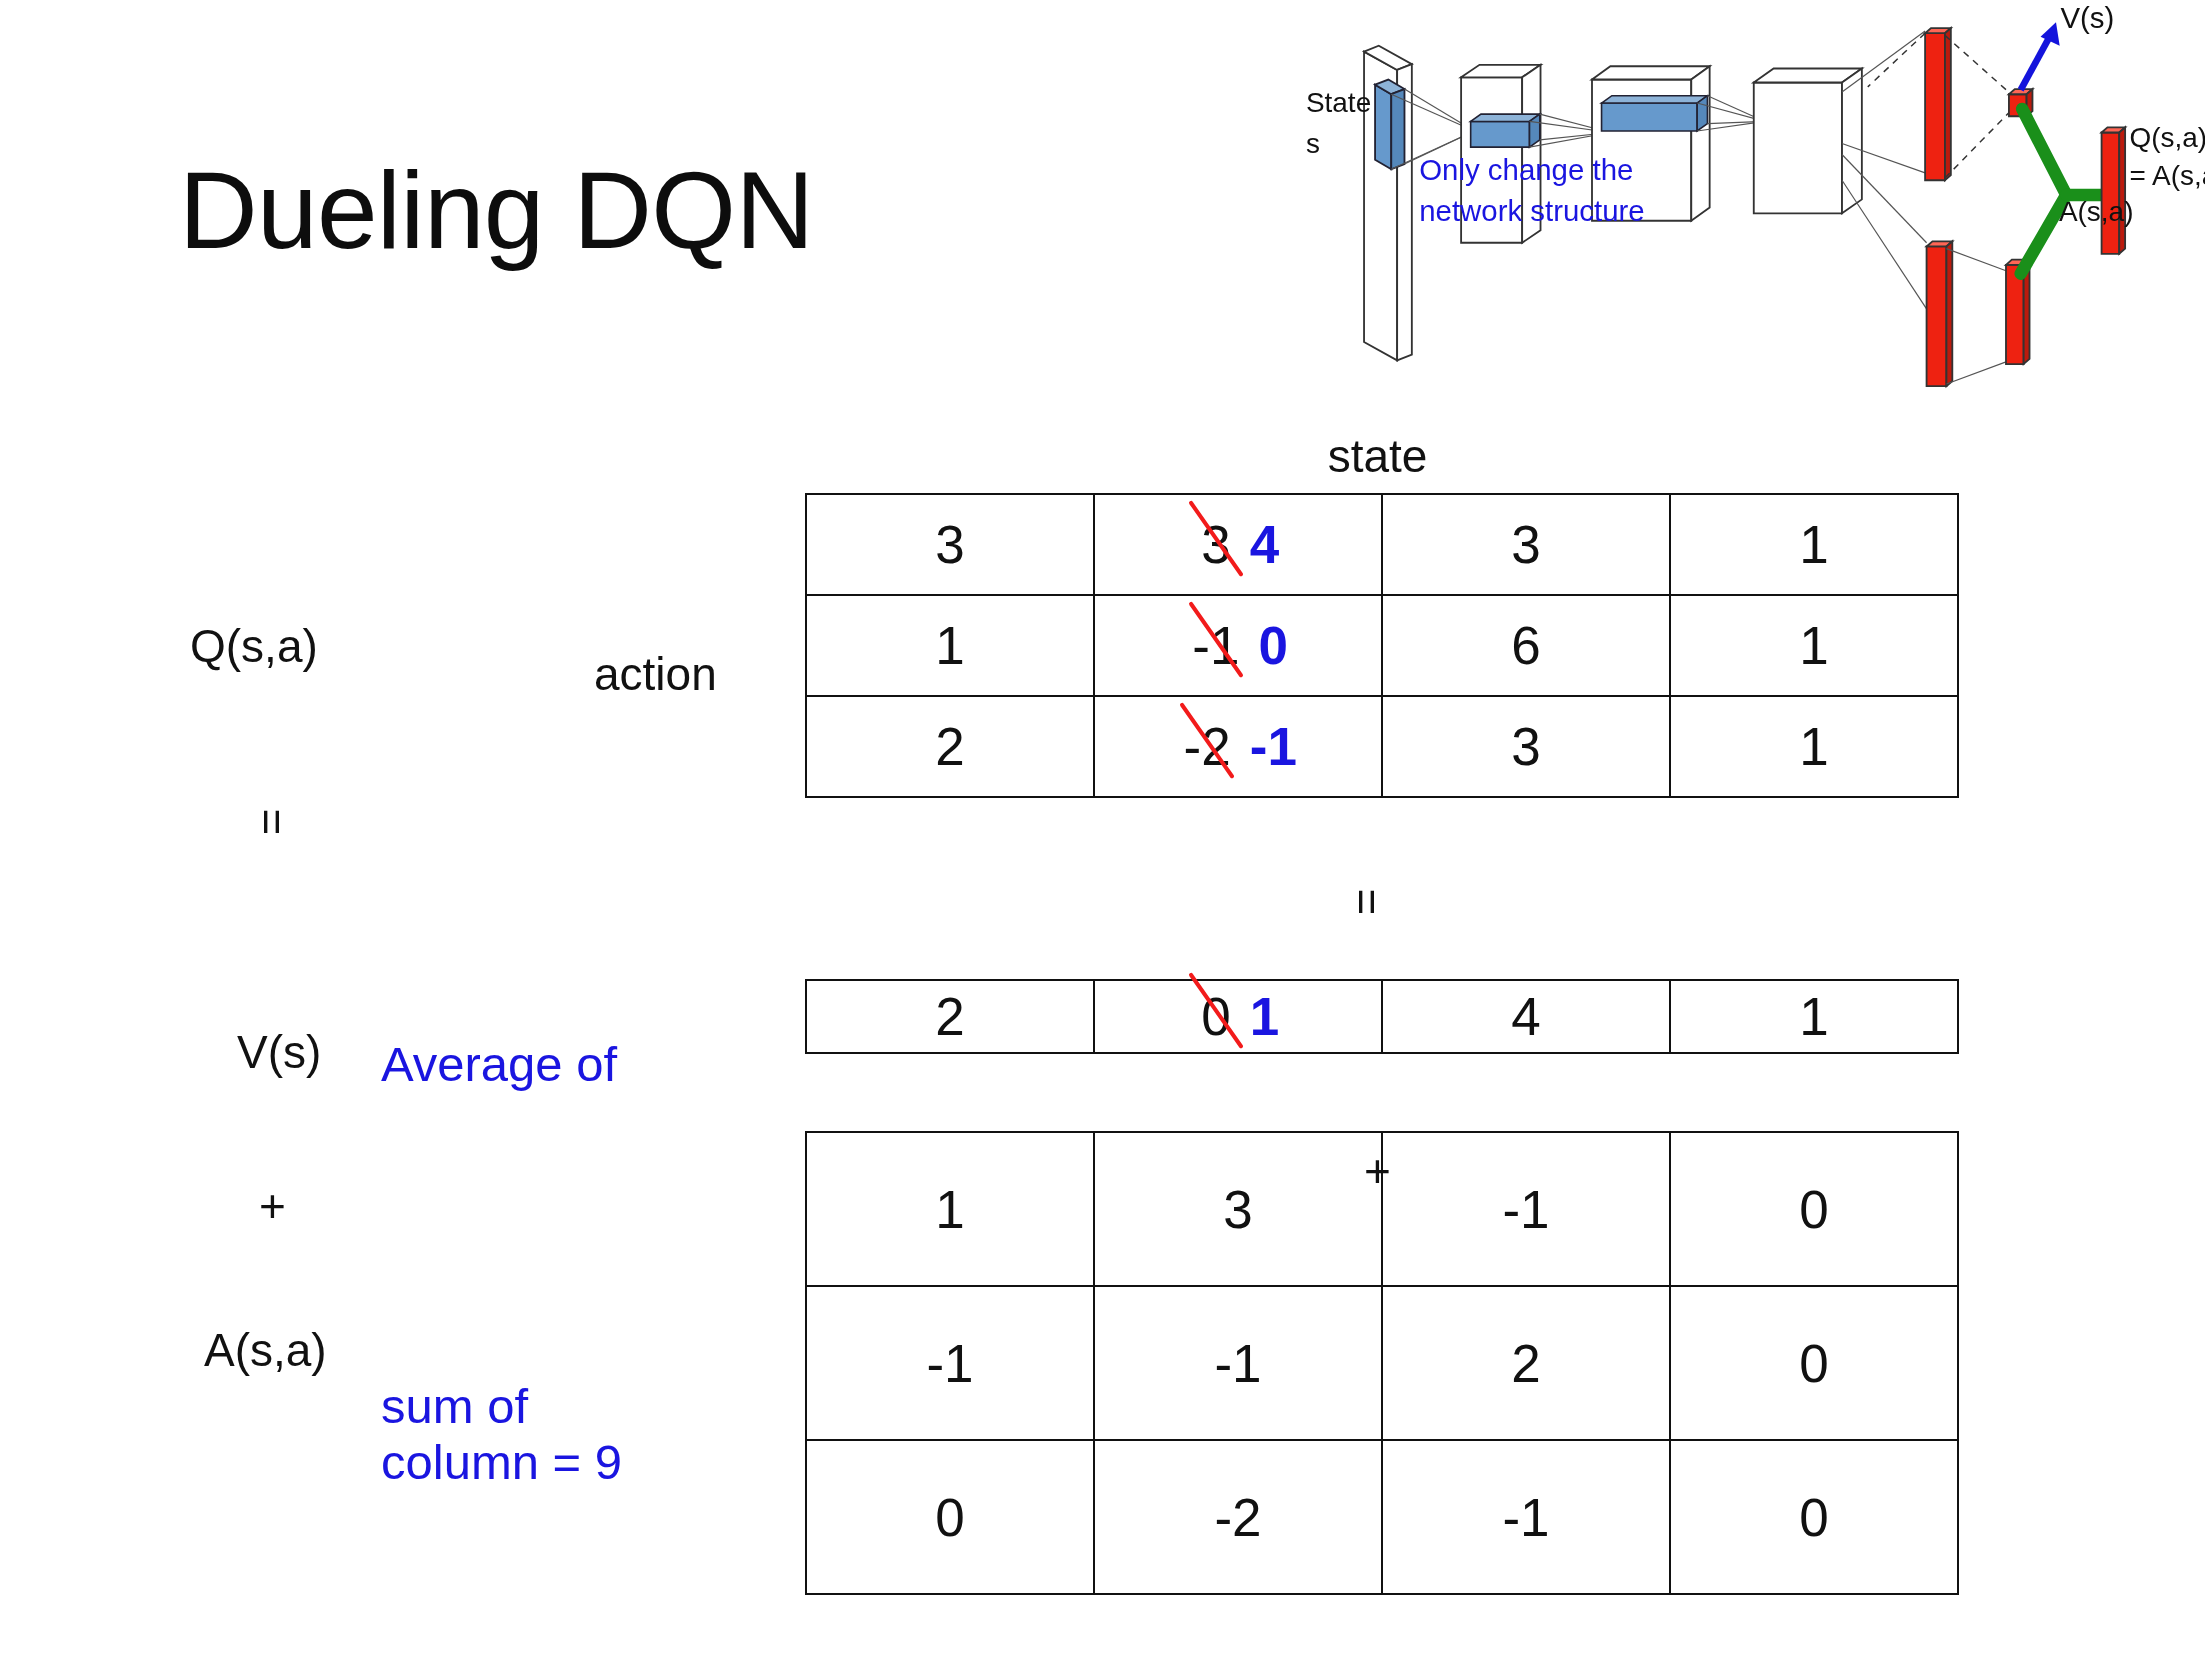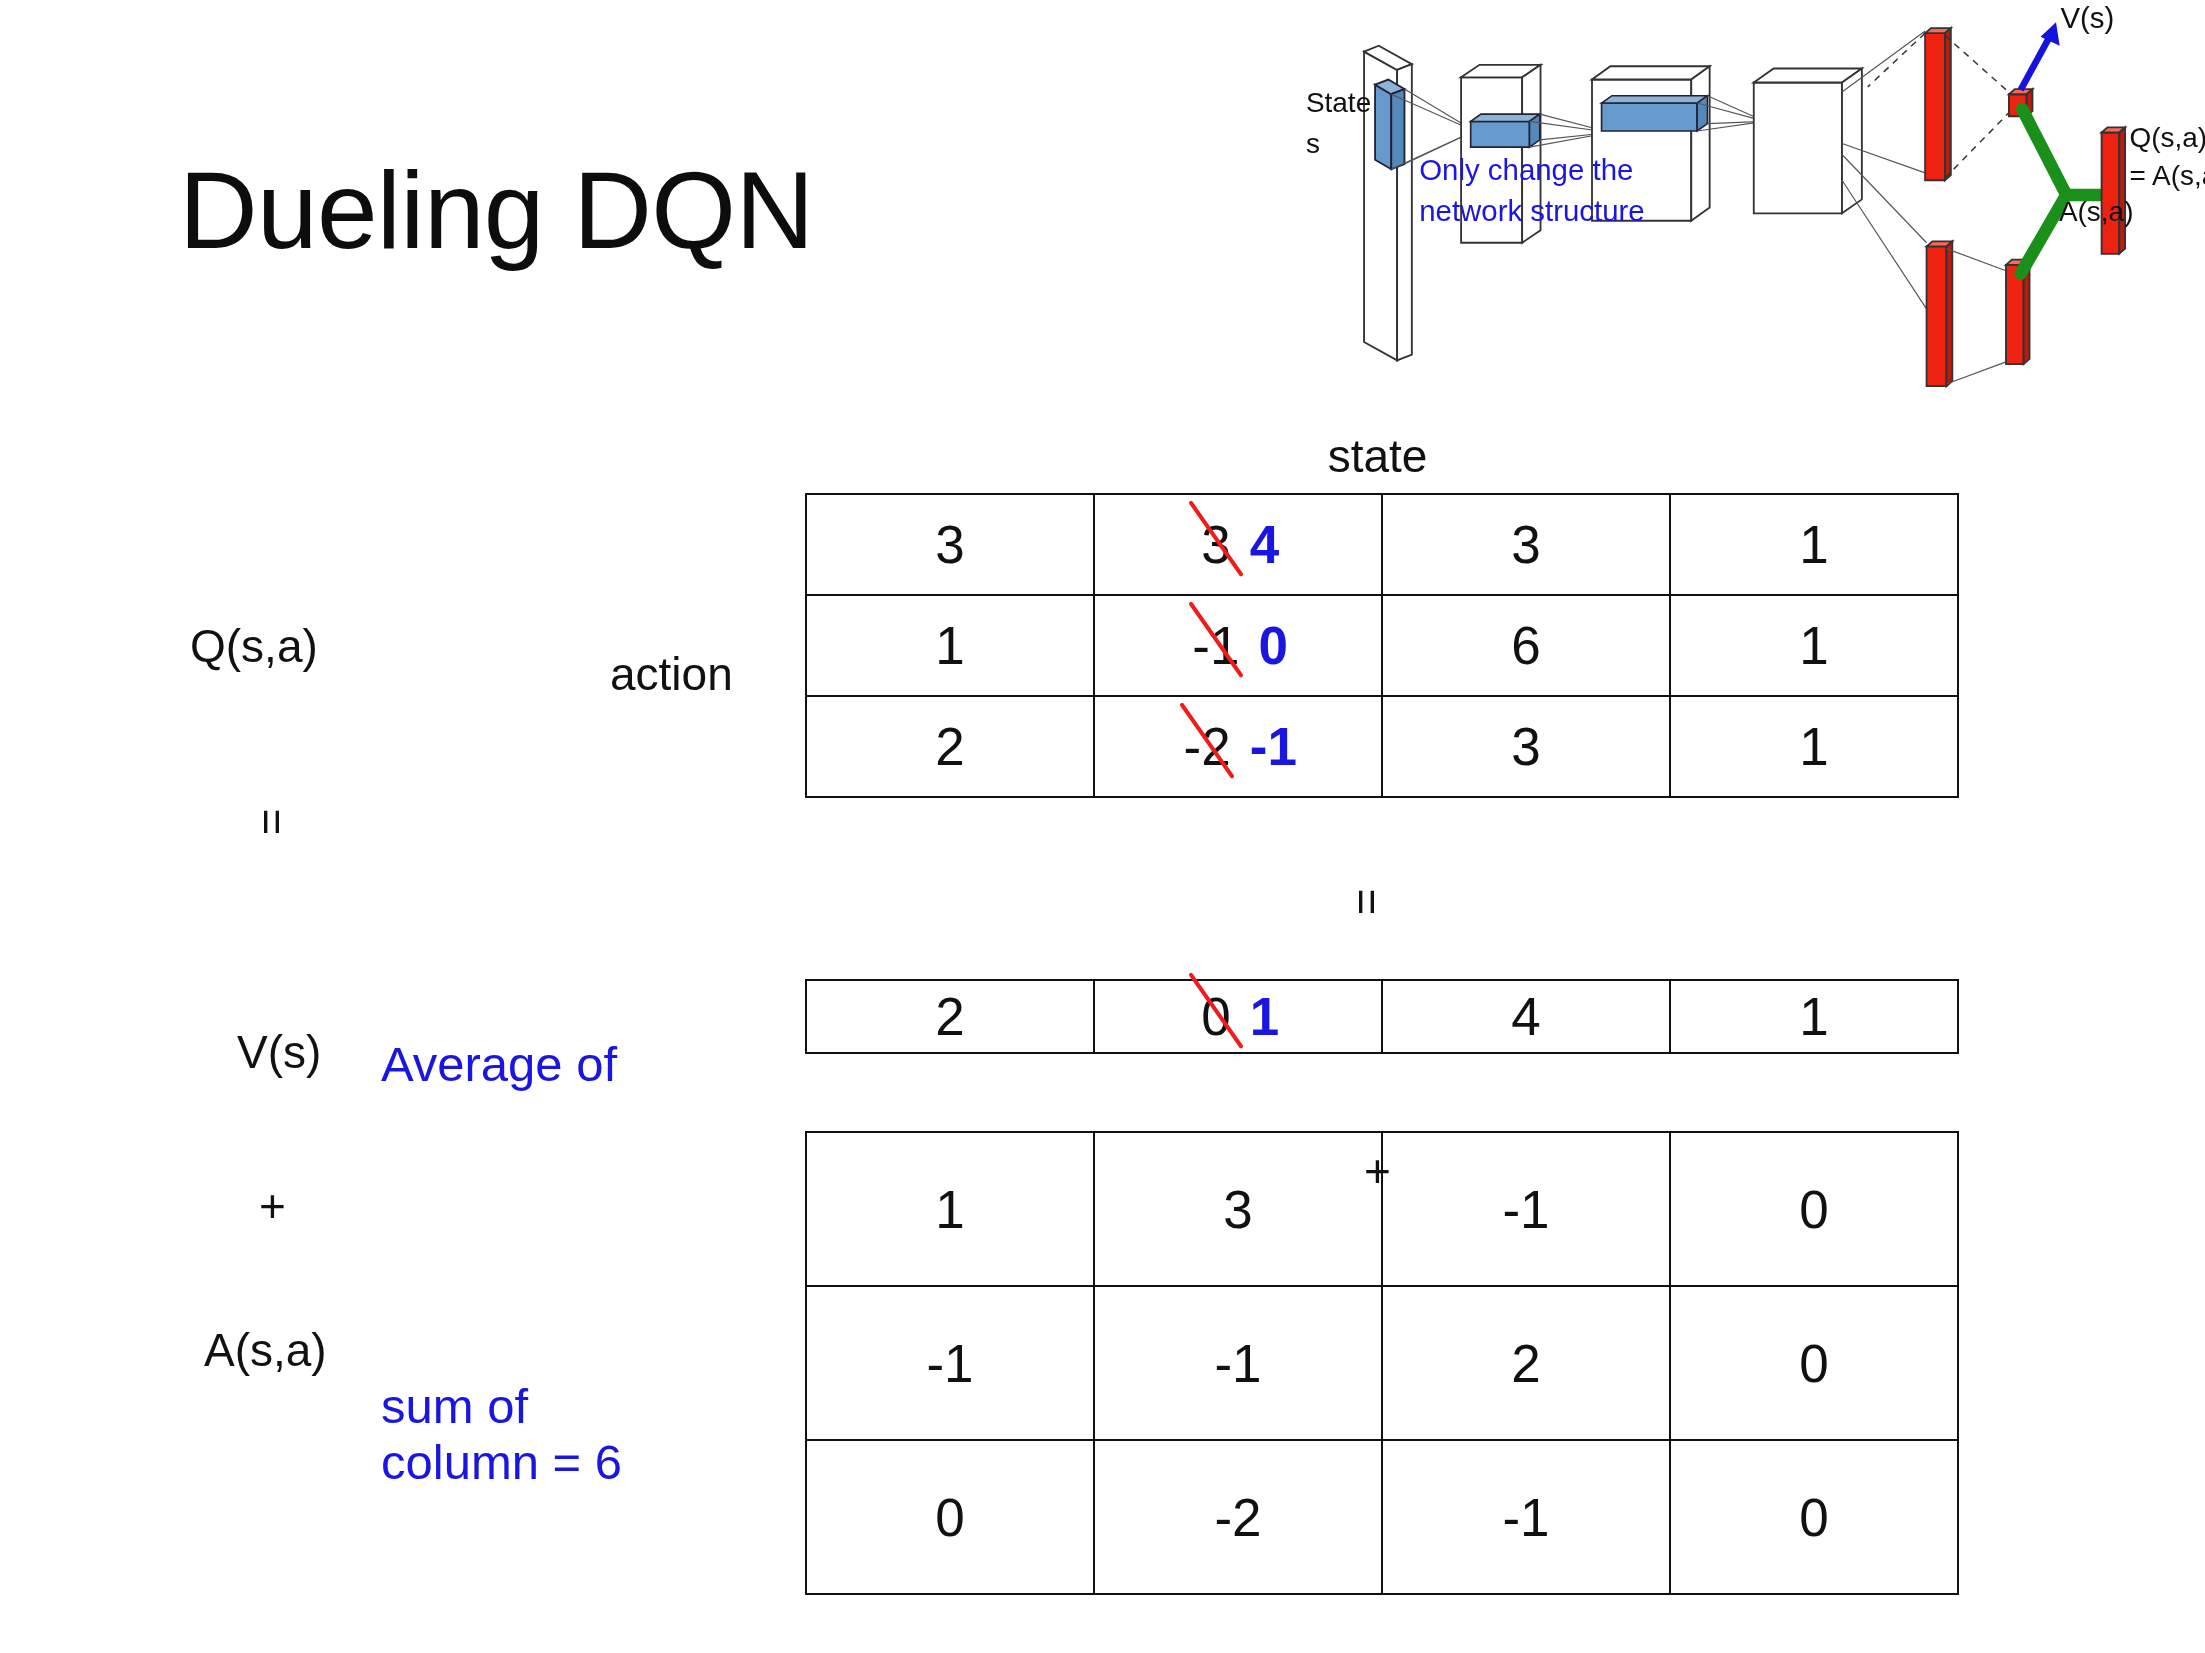--- a/index.html
+++ b/index.html
@@ -47,21 +47,21 @@
     width:4.4px;height:91px;background:#f21b1b;
     transform:rotate(-35deg);transform-origin:center;
     border-radius:2.2px;
     left:50%;margin-left:-2.2px;
   }
   .new-val{color:#1a15e0;font-weight:bold;}
 
   
   .side-label{position:absolute;font-size:46px;color:#111;white-space:nowrap;}
   #label-q{left:190px;top:619px;}
-  #label-action{left:594px;top:647px;margin-left:16px;}
+  #label-action{left:594px;top:647px;}
   #label-v{left:237px;top:1025px;}
   #label-a{left:204px;top:1323px;}
 
   
   .eq-rot{position:absolute;font-size:46px;color:#111;
           transform:rotate(90deg);transform-origin:center;}
   #eq-left{left:259px;top:795px;}
   #eq-mid{left:1354px;top:875px;}
 
   .plus-sign{position:absolute;font-size:46px;color:#111;line-height:1;}
@@ -220,21 +220,21 @@
 <div class="eq-rot" id="eq-left">=</div>
 <div class="side-label" id="label-v">V(s)</div>
 <div class="plus-sign" id="plus-left">+</div>
 <div class="side-label" id="label-a">A(s,a)</div>
 
 <div class="blue-note" id="note-avg">
   <div>Average of</div>
 </div>
 <div class="blue-note" id="note-sum">
   <div>sum of</div>
-  <div>column = 6</div>
+  <div>column = 9</div>
 </div>
 
 <div class="eq-rot" id="eq-mid">=</div>
 <div class="plus-sign" id="plus-mid">+</div>
 
 <table class="grid" id="q-table">
     <tbody>
       <tr>
         <td>3</td>
         <td><span class="edited">

